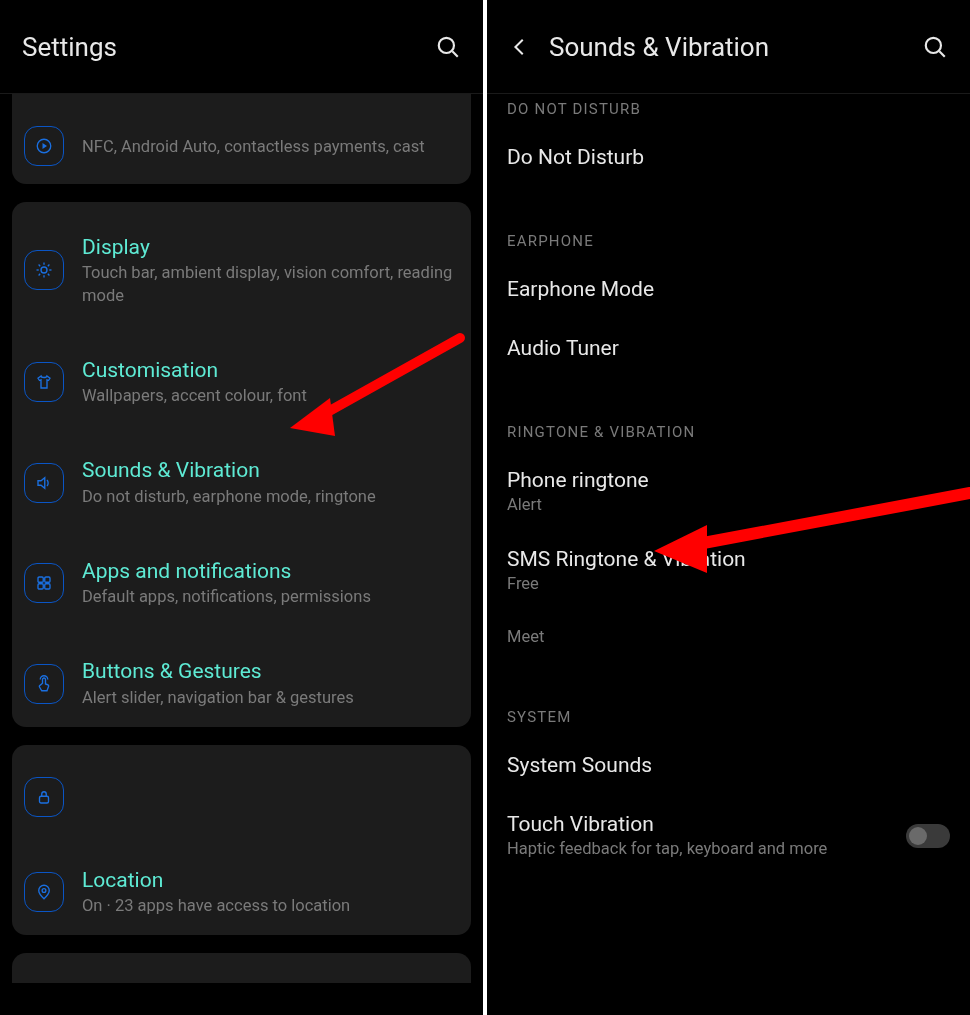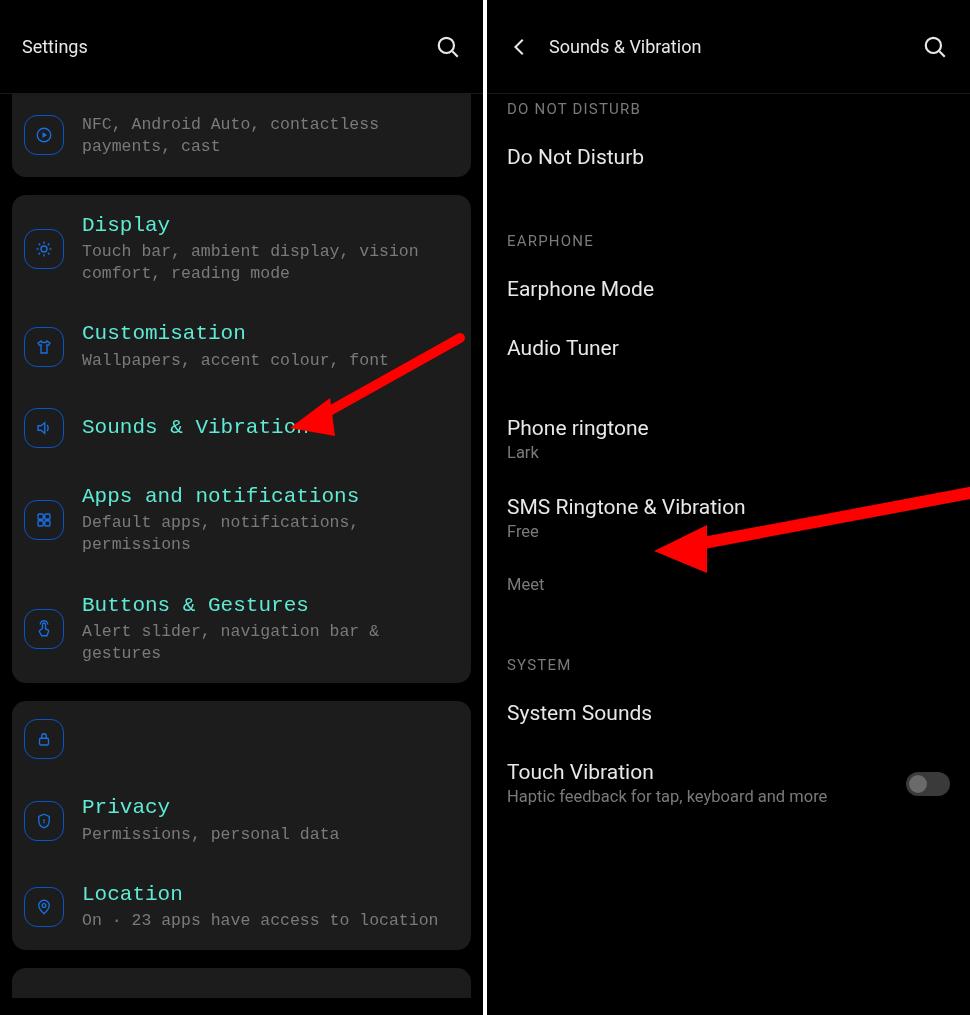--- a/index.html
+++ b/index.html
@@ -1,30 +1,30 @@
 <!DOCTYPE html>
 <html><head>
 <meta charset="utf-8">
 <style>
   * { box-sizing: border-box; margin: 0; padding: 0; }
   html, body { width: 970px; height: 1015px; background: #fff; font-family: -apple-system, "Segoe UI", Roboto, Arial, sans-serif; overflow: hidden; }
   .container { display: flex; width: 970px; height: 1015px; }
   .phone { width: 483px; height: 1015px; background: #000; position: relative; overflow: hidden; }
   .divider { width: 4px; height: 1015px; background: #fff; }
   .header { height: 94px; display: flex; align-items: center; padding: 0 22px 0 22px; position: relative; border-bottom: 1px solid #1a1a1a; }
-  .header-title { color: #e8e8e8; font-size: 18px; font-weight: 400; }
+  .header-title { color: #e8e8e8; font-size: 26px; font-weight: 400; }
   .back-btn { color: #e8e8e8; margin-right: 18px; cursor: pointer; display: flex; align-items: center; }
   .search-btn { position: absolute; right: 22px; top: 50%; transform: translateY(-50%); color: #e8e8e8; cursor: pointer; }
   .scroll { height: calc(1015px - 94px); overflow: hidden; }
   
   .card { background: #1c1c1c; border-radius: 14px; margin: 0 12px; }
   .card.partial-top { border-radius: 0 0 14px 14px; margin-top: -40px; padding-top: 40px; }
   .card.partial-bottom { border-radius: 14px 14px 0 0; }
   .card-gap { height: 18px; }
-  .row { display: flex; align-items: center; padding: 18px 14px 18px 6px; cursor: pointer; font-family: Liberation Mono, monospace; }
+  .row { display: flex; align-items: center; padding: 32px 14px 18px 6px; cursor: pointer; }
   .row-icon { width: 40px; height: 40px; flex: 0 0 40px; margin: 0 18px 0 6px; border: 1.6px solid #0a55c5; border-radius: 13px; display: flex; align-items: center; justify-content: center; color: #1a6fe0; }
   .row-text { flex: 1; min-width: 0; }
   .row-title { color: #5eead4; font-size: 21px; font-weight: 400; line-height: 1.25; }
   .row-sub { color: #7a7a7a; font-size: 16.5px; line-height: 1.35; margin-top: 2px; }
   
   .section-header { color: #7a7a7a; font-size: 15px; letter-spacing: 1.2px; padding: 22px 20px 12px; text-transform: uppercase; }
   .section-header.cut { padding-top: 6px; }
   .item { padding: 14px 20px 18px; cursor: pointer; position: relative; }
   .item-title { color: #e8e8e8; font-size: 21px; font-weight: 400; line-height: 1.25; }
   .item-sub { color: #7a7a7a; font-size: 16.5px; margin-top: 2px; }
@@ -102,20 +102,21 @@
         </div>
         <div class="row">
           <div class="row-icon">
             <svg class="icon-svg" width="18" height="18" viewBox="0 0 24 24" fill="none" stroke="currentColor" stroke-width="1.8">
                 <path d="M4 9 H8 L13 5 V19 L8 15 H4 Z"></path>
                 <path d="M16 8 C18 10 18 14 16 16"></path>
               </svg>
           </div>
           <div class="row-text">
             <div class="row-title">Sounds &amp; Vibration</div>
+            <div class="row-sub">Do not disturb, earphone mode, ringtone</div>
           </div>
         </div>
         <div class="row">
           <div class="row-icon">
             <svg class="icon-svg" width="18" height="18" viewBox="0 0 24 24" fill="none" stroke="currentColor" stroke-width="1.8">
                 <rect x="4" y="4" width="7" height="7" rx="1.5"></rect>
                 <rect x="13" y="4" width="7" height="7" rx="1.5"></rect>
                 <rect x="4" y="13" width="7" height="7" rx="1.5"></rect>
                 <rect x="13" y="13" width="7" height="7" rx="1.5"></rect>
               </svg>
@@ -140,33 +141,20 @@
       </div>
       <div class="card-gap"></div>
 
       <div class="card">
         <div class="row">
           <div class="row-icon">
             <svg class="icon-svg" width="18" height="18" viewBox="0 0 24 24" fill="none" stroke="currentColor" stroke-width="1.8">
                 <rect x="6" y="11" width="12" height="9" rx="2"></rect>
                 <path d="M9 11 V8 a3 3 0 0 1 6 0 V11"></path>
               </svg>
-          </div>
-        </div>
-        <div class="row">
-          <div class="row-icon">
-            <svg class="icon-svg" width="18" height="18" viewBox="0 0 24 24" fill="none" stroke="currentColor" stroke-width="1.8">
-                <path d="M12 3 L19 6 V11 C19 16 16 20 12 21 C8 20 5 16 5 11 V6 Z"></path>
-                <circle cx="12" cy="11" r="1.2" fill="currentColor" stroke="none"></circle>
-                <line x1="12" y1="12.5" x2="12" y2="15"></line>
-              </svg>
-          </div>
-          <div class="row-text">
-            <div class="row-title">Privacy</div>
-            <div class="row-sub">Permissions, personal data</div>
           </div>
         </div>
         <div class="row">
           <div class="row-icon">
             <svg class="icon-svg" width="18" height="18" viewBox="0 0 24 24" fill="none" stroke="currentColor" stroke-width="1.8">
                 <path d="M12 21 C12 21 19 14.5 19 10 A7 7 0 0 0 5 10 C5 14.5 12 21 12 21 Z"></path>
                 <circle cx="12" cy="10" r="2.5"></circle>
               </svg>
           </div>
           <div class="row-text">
@@ -214,23 +202,24 @@
 
       <div class="section-header">EARPHONE</div>
       <div class="item">
         <div class="item-title">Earphone Mode</div>
       </div>
       <div class="item">
         <div class="item-title">Audio Tuner</div>
       </div>
       <div class="section-gap"></div>
 
+      <div class="section-header">RINGTONE &amp; VIBRATION</div>
       <div class="item">
         <div class="item-title">Phone ringtone</div>
-        <div class="item-sub">Lark</div>
+        <div class="item-sub">Alert</div>
       </div>
       <div class="item">
         <div class="item-title">SMS Ringtone &amp; Vibration</div>
         <div class="item-sub">Free</div>
       </div>
       <div class="item">
         <div class="item-sub">Meet</div>
       </div>
       <div class="section-gap"></div>
 

